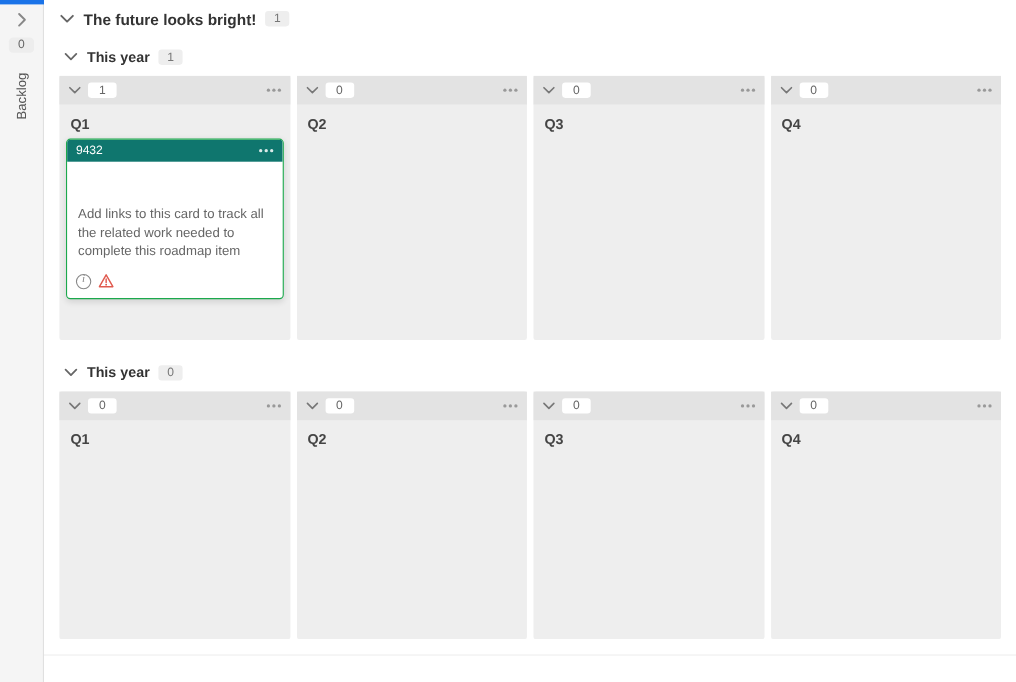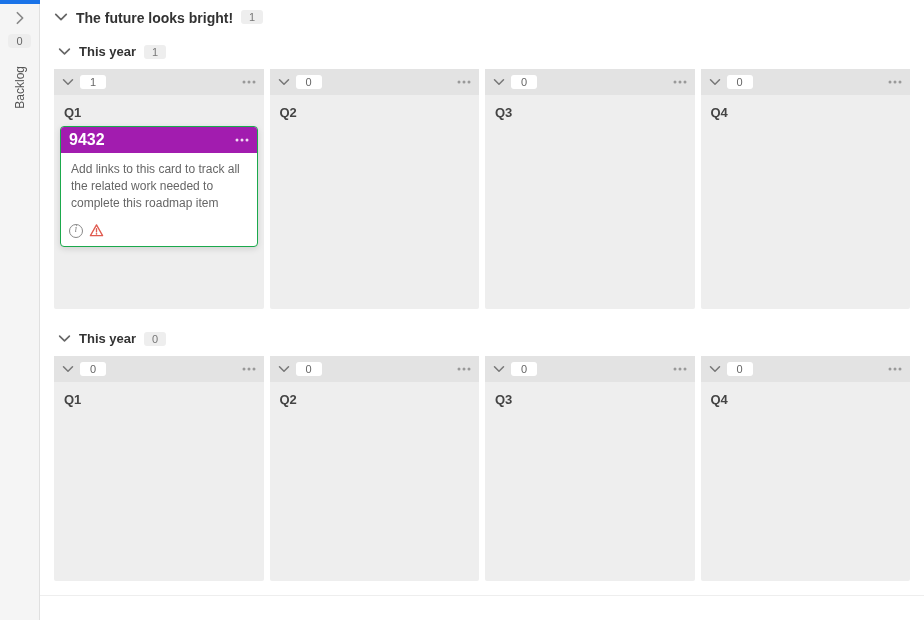--- a/index.html
+++ b/index.html
@@ -141,35 +141,36 @@
       padding: 0 6px 6px 6px;
     }
     .card {
       background: #fff;
       border: 1px solid #1ba94c;
       border-radius: 4px;
       box-shadow: 0 2px 6px rgba(0,0,0,0.12);
       overflow: hidden;
     }
     .card-top {
-      background: #a21caf;
+      background: #0f766e;
       color: #fff;
       display: flex;
       align-items: center;
       justify-content: space-between;
       padding: 4px 8px;
-      font-size: 16px;
-      font-weight: 700;
+      font-size: 11px;
+      font-weight: 400;
     }
     .card-top .kebab { color: rgba(255,255,255,0.85); }
     .card-body {
       padding: 8px 10px;
       font-size: 12px;
       color: #666;
       line-height: 1.4;
+      margin-top: 31px;
     }
     .card-footer {
       padding: 4px 8px 8px 8px;
       display: flex;
       align-items: center;
       gap: 6px;
     }
     .icon-info {
       width: 14px; height: 14px;
       border: 1.4px solid #888;

